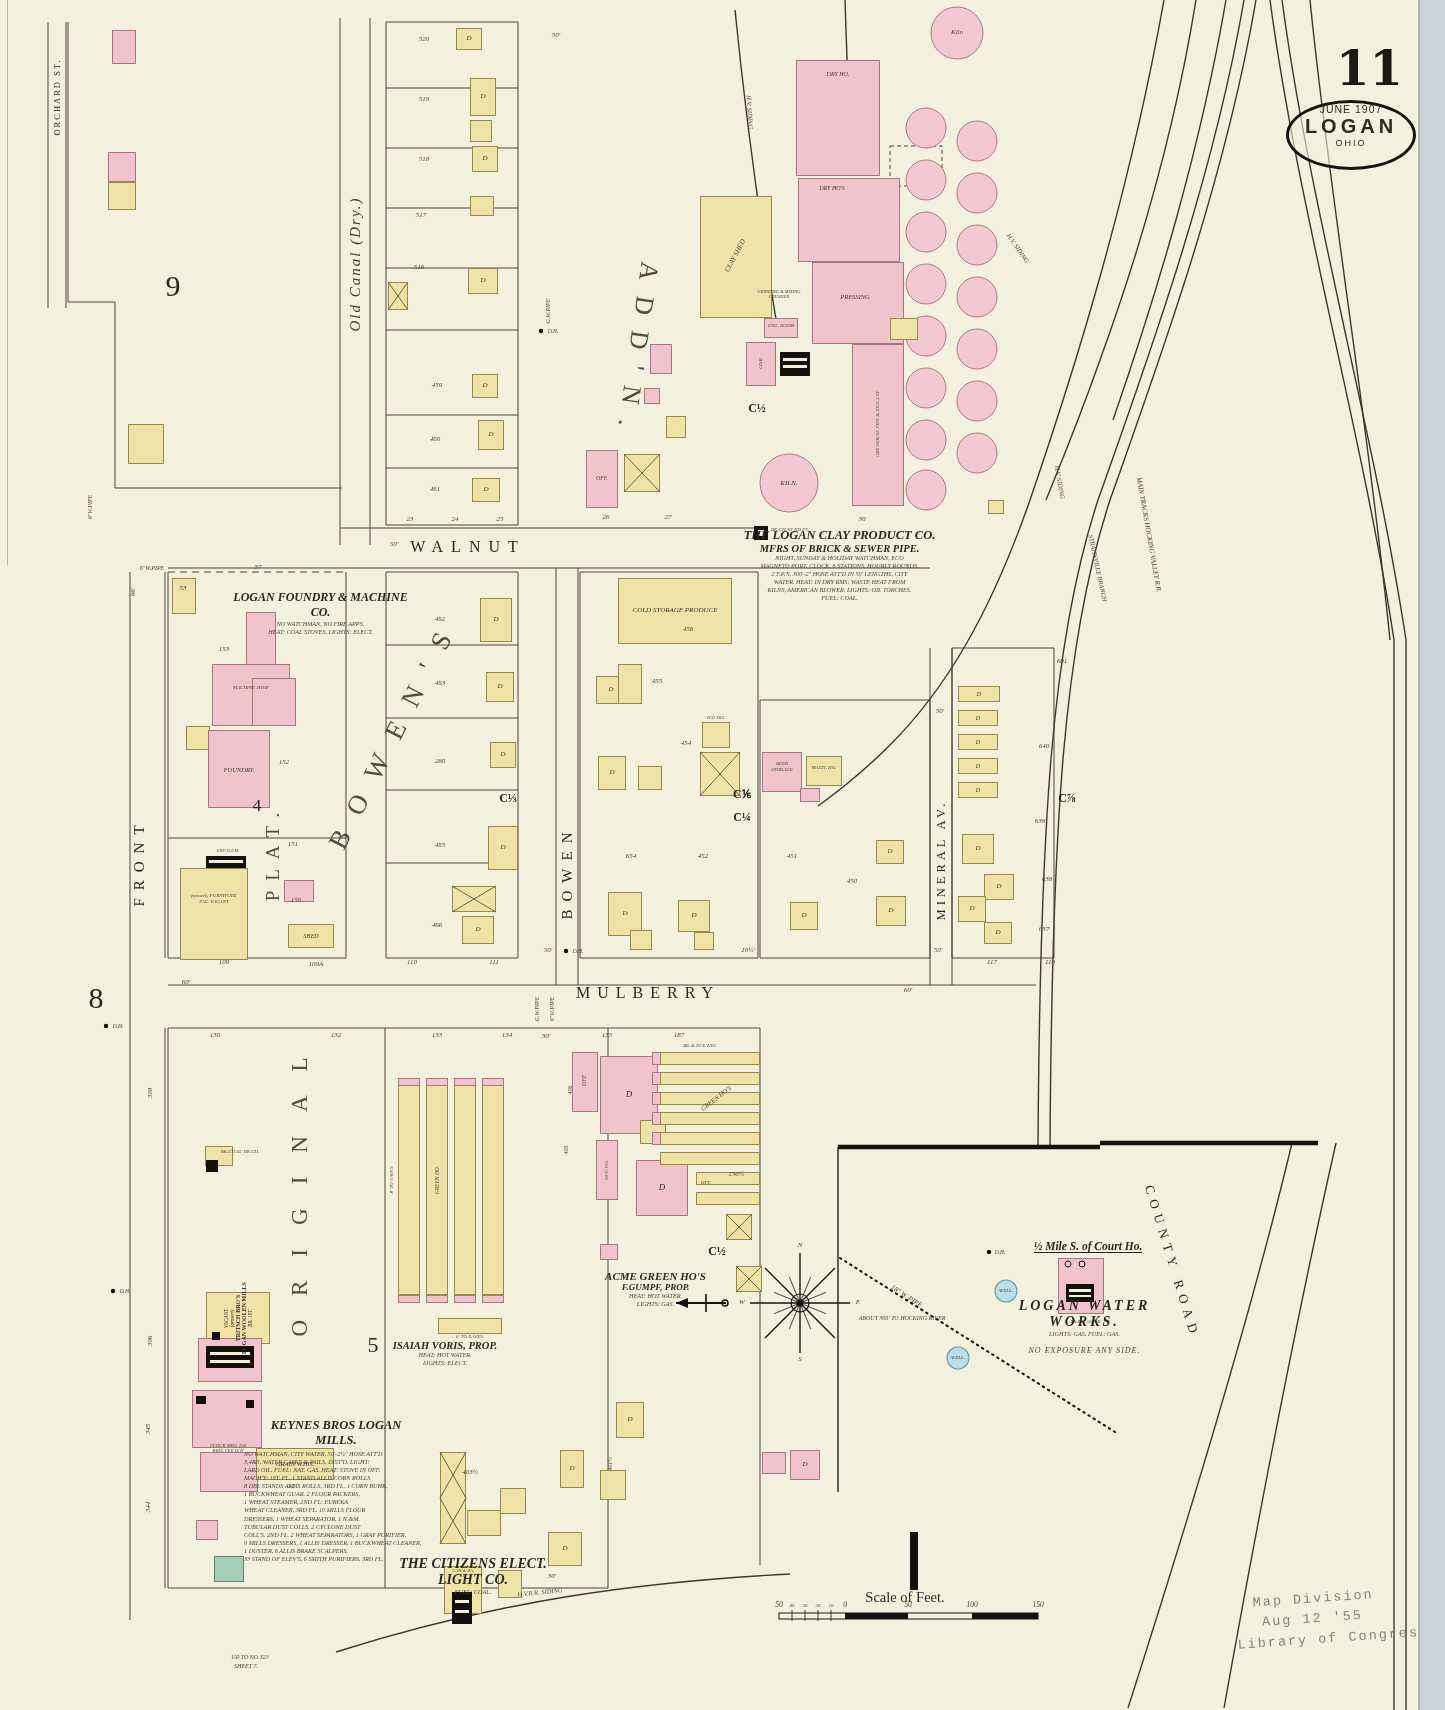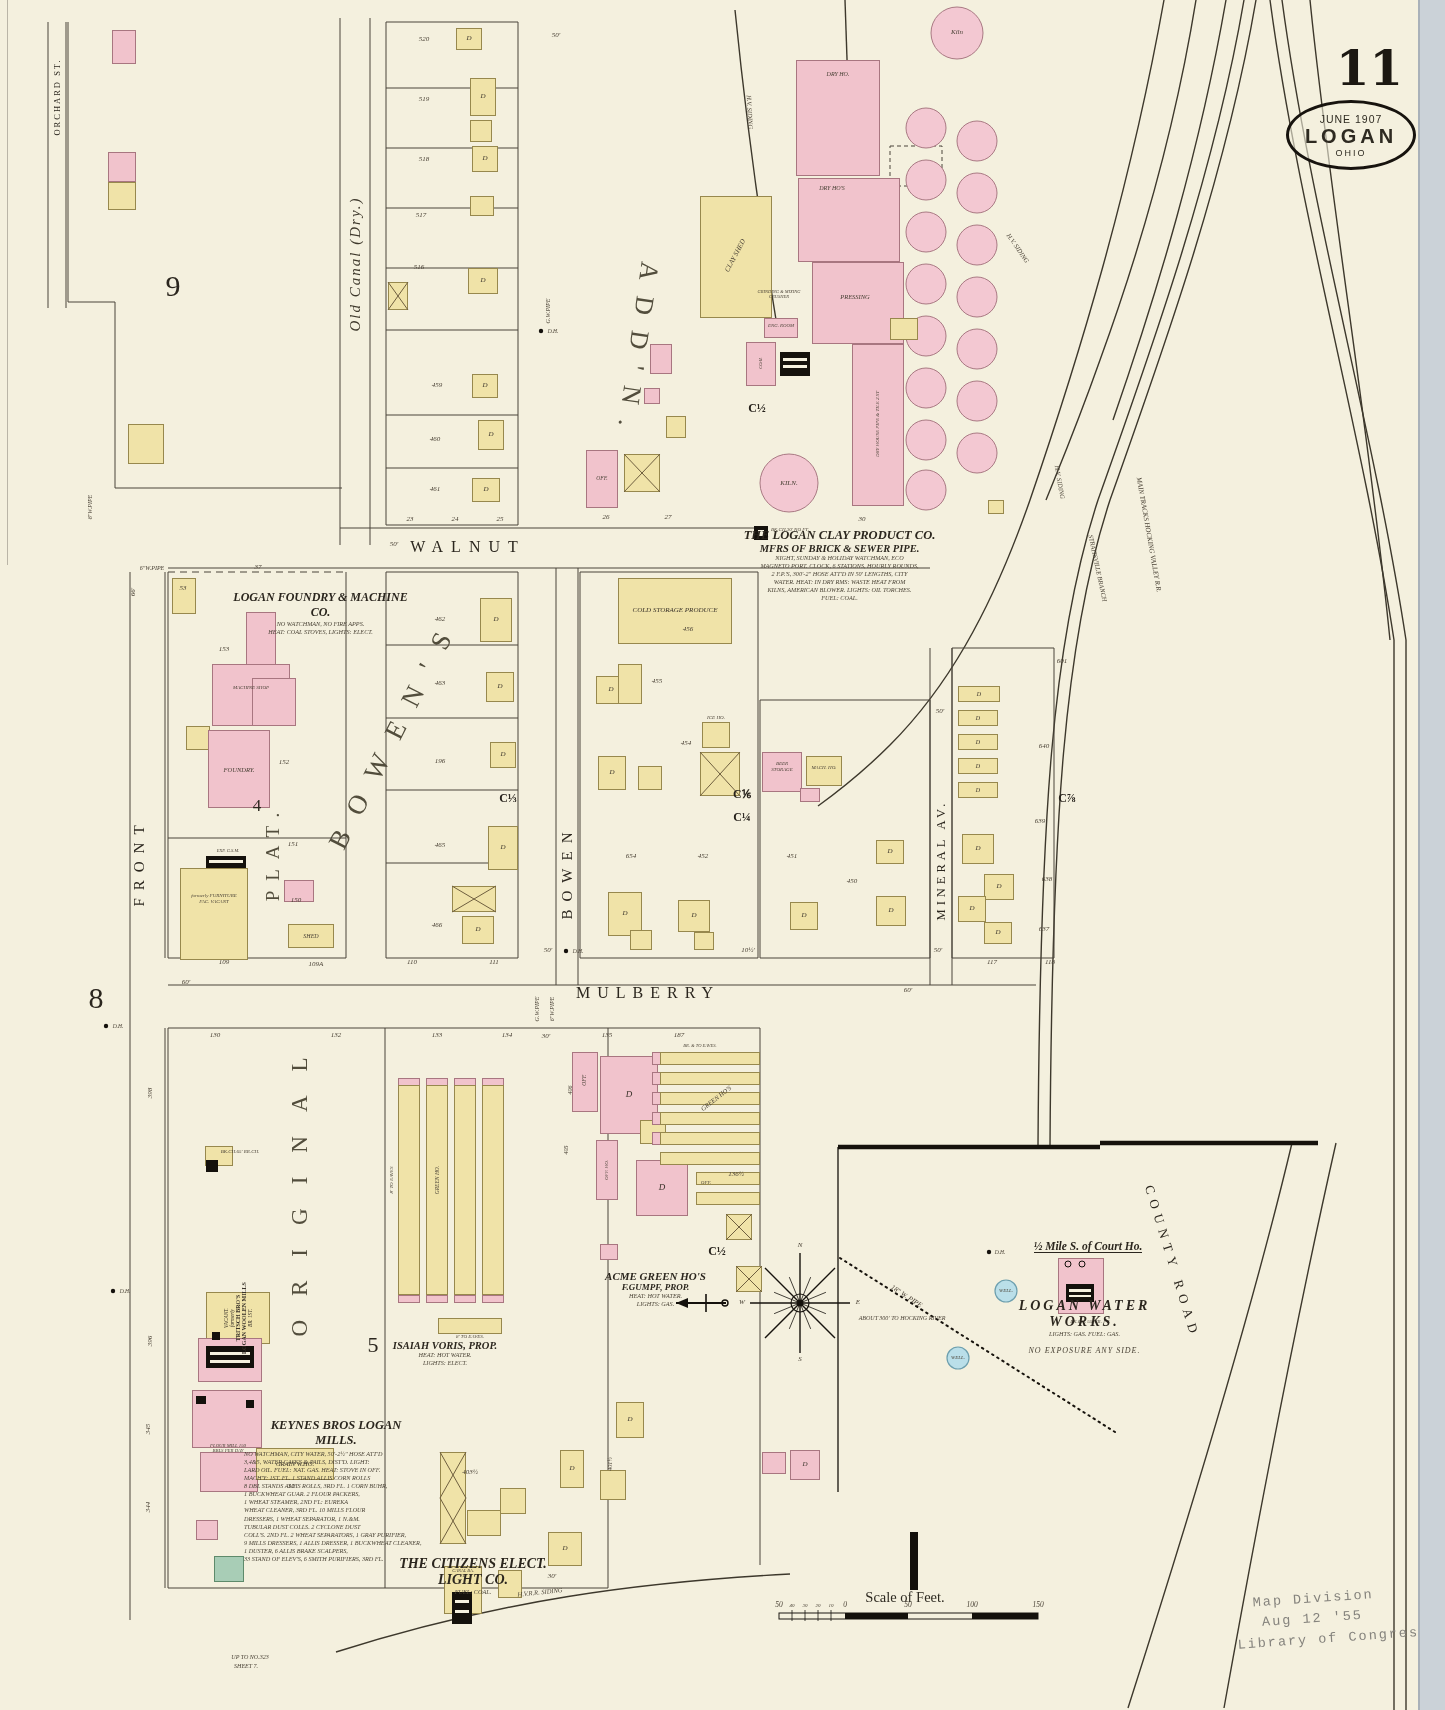--- a/index.html
+++ b/index.html
@@ -18,21 +18,21 @@
   .vlab{position:absolute;transform:translate(-50%,-50%) rotate(-90deg);white-space:nowrap;z-index:5;}
   .street{font-family:"Liberation Serif",serif;color:#2b261e;white-space:nowrap;z-index:5;}
   .hlab{position:absolute;transform:translate(-50%,-50%);}
   .plat{color:#45402f;opacity:.92;}
   .bignum{position:absolute;transform:translate(-50%,-50%);font-family:"Liberation Serif",serif;
           color:#2b261e;z-index:5;}
   .biz{position:absolute;z-index:6;text-align:center;color:#2b261e;}
   .biz .t1{font-weight:bold;font-style:italic;}
   .biz .fine{font:italic 6.2px "Liberation Serif",serif;color:#4b4437;line-height:1.3;white-space:nowrap;}
   .oval{position:absolute;left:1286px;top:100px;width:124px;height:64px;border:3px solid #17130e;
-        border-radius:50%;display:flex;flex-direction:column;align-items:center;justify-content:center;
+        border-radius:50%;display:flex;flex-direction:column;align-items:center;justify-content:flex-start;
         z-index:8;background:rgba(244,240,222,.6);font-family:"Liberation Sans",sans-serif;}
   .sheetnum{position:absolute;left:1336px;top:40px;font:bold 48px "DejaVu Serif",serif;color:#1c1812;z-index:8;}
   .stamp{position:absolute;left:1236px;top:1588px;transform:rotate(-4deg);z-index:8;
          font-family:"Liberation Mono",monospace;font-size:13.5px;letter-spacing:2px;color:#85837d;line-height:1.5;}
   .band{position:absolute;top:0;right:0;width:25px;height:1710px;background:#cbd2d8;z-index:9;}
   .bandline{position:absolute;top:0;right:25px;width:2px;height:1710px;background:#a9b1b9;z-index:9;}
   .leftline{position:absolute;left:7px;top:0;width:1px;height:565px;background:#8b857a;opacity:.55;z-index:2;}
 </style>
 </head>
 <body>
@@ -495,21 +495,21 @@
     <div class="ml" style="left: 224px; top: 650px; transform: translate(-50%, -50%);">153</div>
     <div class="ml" style="left: 284px; top: 763px; transform: translate(-50%, -50%);">152</div>
     <div class="ml" style="left: 293px; top: 845px; transform: translate(-50%, -50%);">151</div>
     <div class="ml" style="left: 296px; top: 901px; transform: translate(-50%, -50%);">150</div>
     <div class="ml" style="left: 224px; top: 963px; transform: translate(-50%, -50%);">109</div>
     <div class="ml" style="left: 316px; top: 965px; transform: translate(-50%, -50%);">109A</div>
     <div class="ml" style="left: 412px; top: 963px; transform: translate(-50%, -50%);">110</div>
     <div class="ml" style="left: 494px; top: 963px; transform: translate(-50%, -50%);">111</div>
     <div class="ml" style="left: 440px; top: 620px; transform: translate(-50%, -50%);">462</div>
     <div class="ml" style="left: 440px; top: 684px; transform: translate(-50%, -50%);">463</div>
-    <div class="ml" style="left: 440px; top: 762px; transform: translate(-50%, -50%);">196</div>
+    <div class="ml" style="left: 440px; top: 762px; transform: translate(-50%, -50%);">280</div>
     <div class="ml" style="left: 440px; top: 846px; transform: translate(-50%, -50%);">465</div>
     <div class="ml" style="left: 437px; top: 926px; transform: translate(-50%, -50%);">466</div>
     <div class="ml" style="left: 688px; top: 630px; transform: translate(-50%, -50%);">456</div>
     <div class="ml" style="left: 657px; top: 682px; transform: translate(-50%, -50%);">455</div>
     <div class="ml" style="left: 686px; top: 744px; transform: translate(-50%, -50%);">454</div>
     <div class="ml" style="left: 631px; top: 857px; transform: translate(-50%, -50%);">654</div>
     <div class="ml" style="left: 703px; top: 857px; transform: translate(-50%, -50%);">452</div>
     <div class="ml" style="left: 792px; top: 857px; transform: translate(-50%, -50%);">451</div>
     <div class="ml" style="left: 852px; top: 882px; transform: translate(-50%, -50%);">450</div>
     <div class="ml" style="left: 1062px; top: 662px; transform: translate(-50%, -50%);">601</div>

